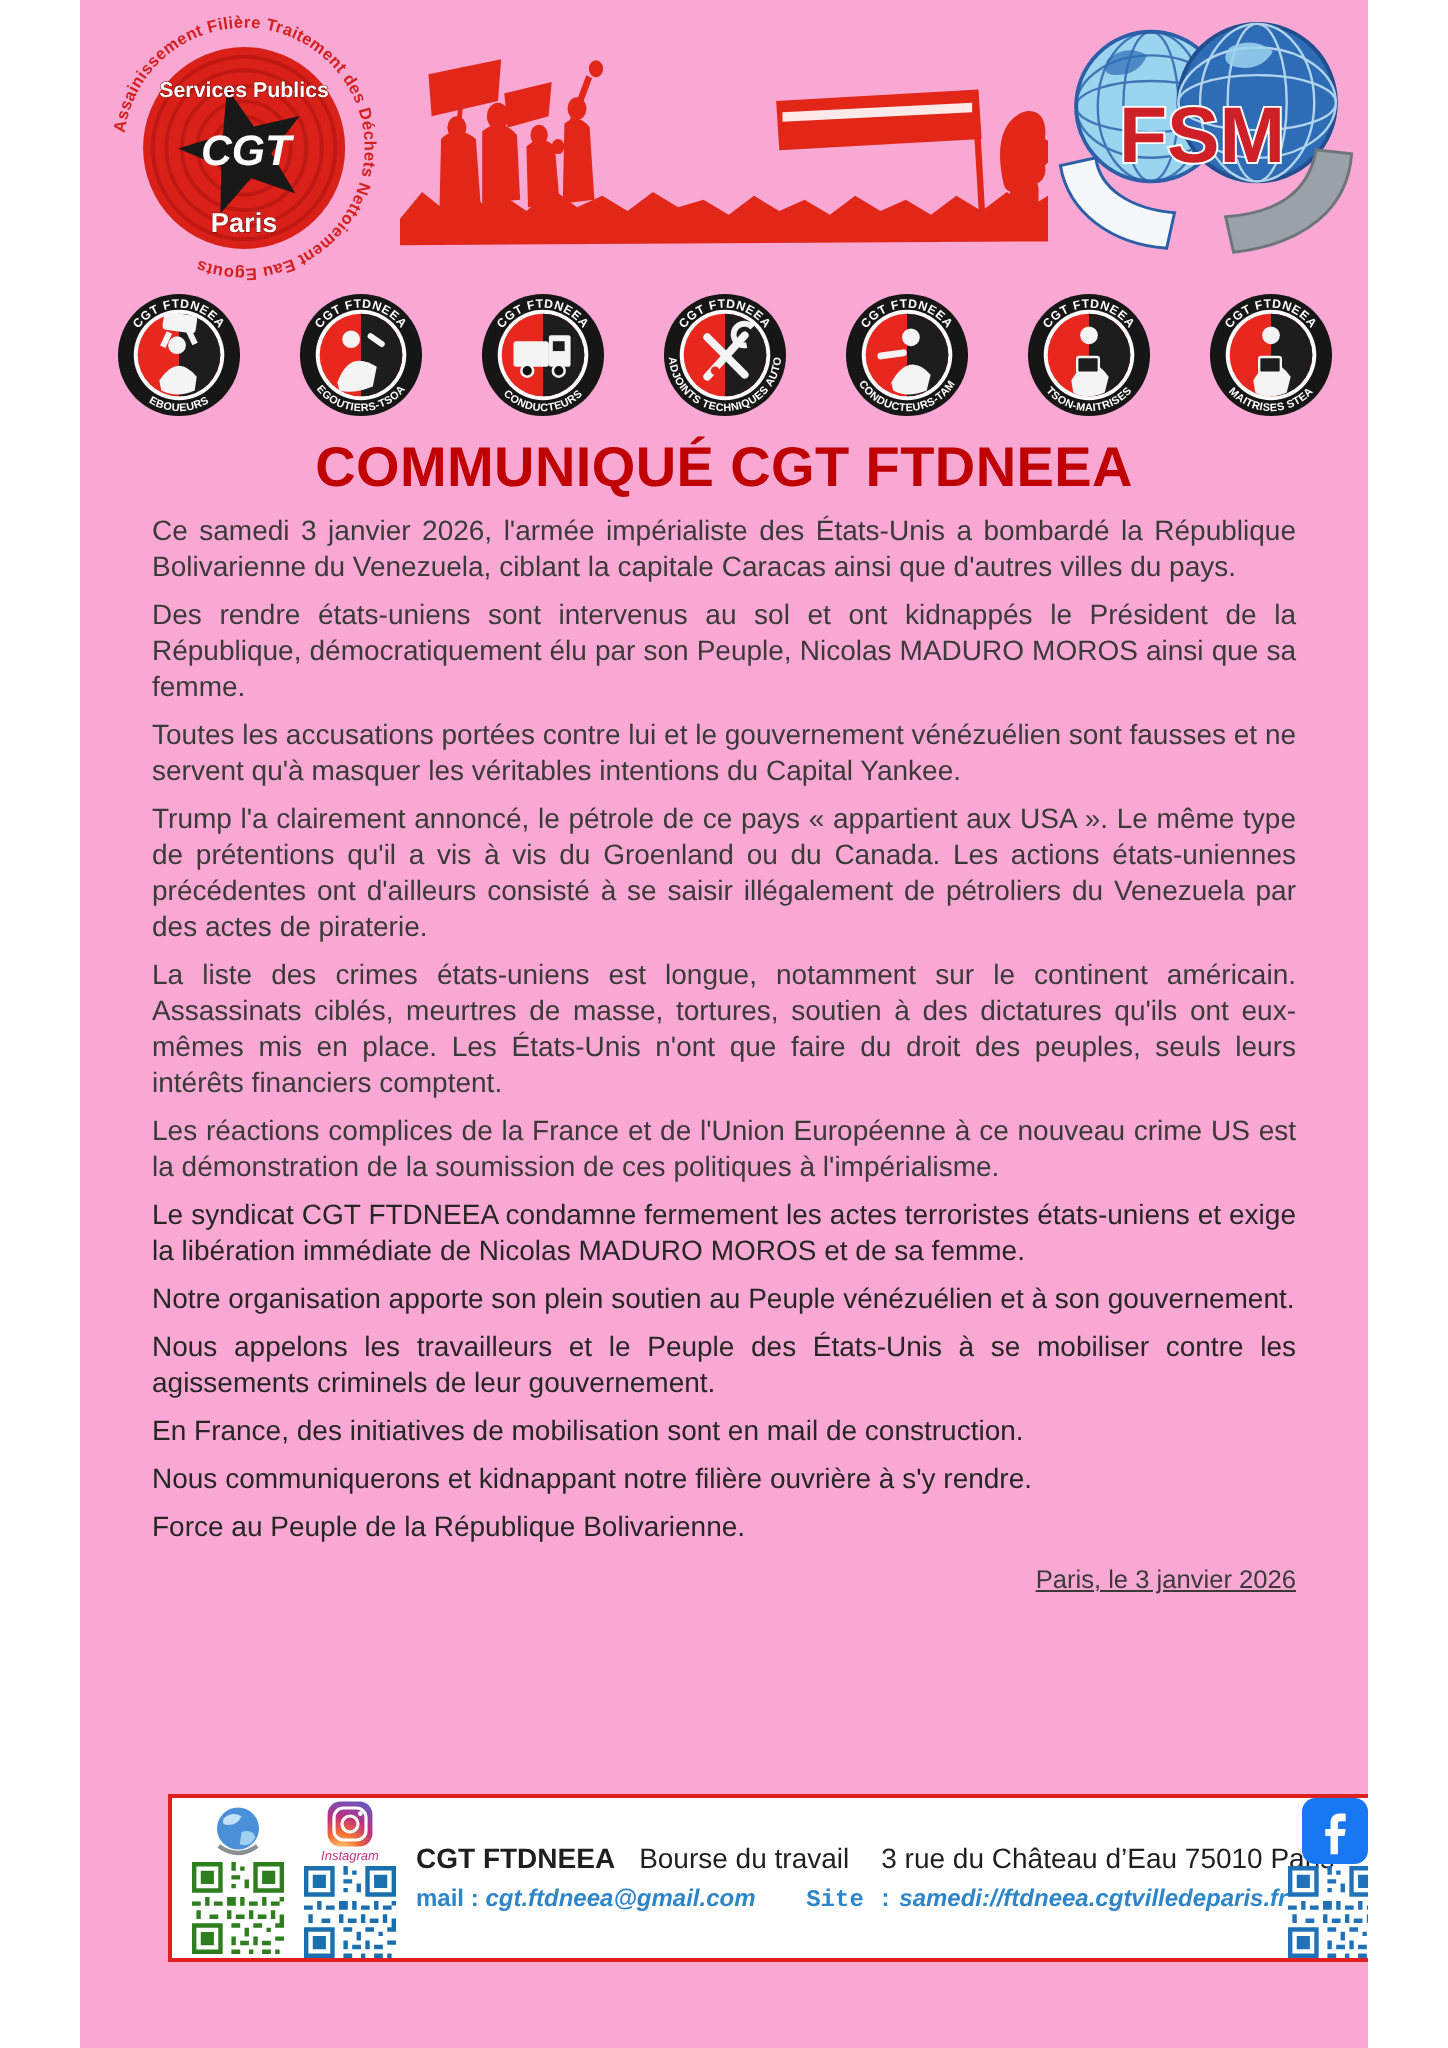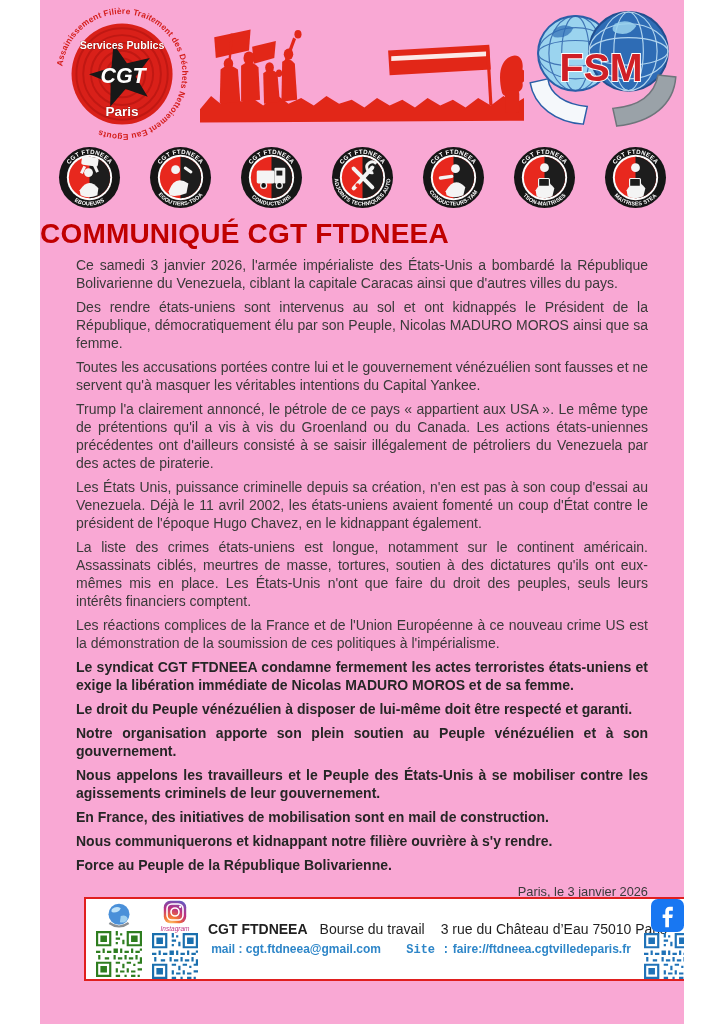--- a/index.html
+++ b/index.html
@@ -10,39 +10,39 @@
   .cgt-logo{width:152px;height:136px;flex:none;}
   .protest{flex:1;height:112px;margin-top:16px;min-width:0;}
   .fsm-logo{width:158px;height:122px;flex:none;margin-top:4px;}
   
   .badges{display:flex;justify-content:center;gap:28px;height:64px;margin-top:2px;}
   .badge{width:63px;height:63px;}
   .badge text{text-anchor:middle;font-family:"Liberation Sans",sans-serif;font-weight:bold;fill:#fff;}
   .badge .bt{font-size:6.2px;letter-spacing:.35px;}
   .badge .bb{font-size:5.5px;letter-spacing:.2px;}
   
-  .title{margin:8px 0 6px;text-align:left;color:#c00000;font-size:28px;font-weight:bold;letter-spacing:.2px;}
+  .title{margin:8px 0 6px;text-align:center;color:#c00000;font-size:28px;font-weight:bold;letter-spacing:.2px;}
   
   .content{padding:0 36px;}
   .content p{margin:0 0 6px;font-size:14px;line-height:18px;color:#3a3a3a;text-align:justify;}
-  .content p.bold{font-weight:bold;color:#262626;}
+  .content p.bold{font-weight:normal;color:#262626;}
   .dateline{padding:4px 36px 0;text-align:right;font-size:12.8px;color:#3a3a3a;text-decoration:underline;}
   
   .footer{position:absolute;left:44px;top:897px;width:670px;height:84px;box-sizing:border-box;
           border:2px solid #e01f1f;background:#fff;display:flex;align-items:center;gap:10px;padding:3px 10px;}
   .fcol{display:flex;flex-direction:column;align-items:center;gap:1px;flex:none;}
   .qr{width:46px;height:46px;}
   .mini-logo{width:28px;height:28px;}
   .insta-cap{font-size:6.5px;font-style:italic;color:#c13584;line-height:7px;}
   .ftext{flex:1;text-align:center;min-width:0;}
   .ftext .l1{font-size:14px;color:#1f1f1f;white-space:nowrap;}
   .ftext .l1 .forg{font-weight:bold;margin-right:12px;}
   .ftext .l1 .addr1{margin-right:16px;}
   .ftext .l2{margin-top:5px;font-size:12px;font-weight:bold;color:#2e86c8;white-space:nowrap;}
-  .ftext .l2 a{color:#2e86c8;text-decoration:none;}
+  .ftext .l2 a{color:#2e86c8;text-decoration:none;font-style:italic;}
   .ftext .l2 .sitegrp{margin-left:22px;font-family:Liberation Mono, monospace;}
   .social{width:33px;height:33px;}
 </style>
 </head>
 <body>
 
 <div class="page">
 
   <div class="header">
 
@@ -251,25 +251,23 @@
     </svg>
   </div>
 
   <div class="title">COMMUNIQUÉ CGT FTDNEEA</div>
 
   <div class="content">
     <p>Ce samedi 3 janvier 2026, l'armée impérialiste des États-Unis a bombardé la République Bolivarienne du Venezuela, ciblant la capitale Caracas ainsi que d'autres villes du pays.</p>
     <p>Des rendre états-uniens sont intervenus au sol et ont kidnappés le Président de la République, démocratiquement élu par son Peuple, Nicolas MADURO MOROS ainsi que sa femme.</p>
     <p>Toutes les accusations portées contre lui et le gouvernement vénézuélien sont fausses et ne servent qu'à masquer les véritables intentions du Capital Yankee.</p>
     <p>Trump l'a clairement annoncé, le pétrole de ce pays « appartient aux USA ». Le même type de prétentions qu'il a vis à vis du Groenland ou du Canada. Les actions états-uniennes précédentes ont d'ailleurs consisté à se saisir illégalement de pétroliers du Venezuela par des actes de piraterie.</p>
-    <p>Les États Unis, puissance criminelle depuis sa création, n'en est pas à son coup d'essai au Venezuela. Déjà le 11 avril 2002, les états-uniens avaient fomenté un coup d'État contre le président de l'époque Hugo Chavez, en le kidnappant également.</p>
     <p>La liste des crimes états-uniens est longue, notamment sur le continent américain. Assassinats ciblés, meurtres de masse, tortures, soutien à des dictatures qu'ils ont eux-mêmes mis en place. Les États-Unis n'ont que faire du droit des peuples, seuls leurs intérêts financiers comptent.</p>
     <p>Les réactions complices de la France et de l'Union Européenne à ce nouveau crime US est la démonstration de la soumission de ces politiques à l'impérialisme.</p>
     <p class="bold">Le syndicat CGT FTDNEEA condamne fermement les actes terroristes états-uniens et exige la libération immédiate de Nicolas MADURO MOROS et de sa femme.</p>
-    <p class="bold">Le droit du Peuple vénézuélien à disposer de lui-même doit être respecté et garanti.</p>
     <p class="bold">Notre organisation apporte son plein soutien au Peuple vénézuélien et à son gouvernement.</p>
     <p class="bold">Nous appelons les travailleurs et le Peuple des États-Unis à se mobiliser contre les agissements criminels de leur gouvernement.</p>
     <p class="bold">En France, des initiatives de mobilisation sont en mail de construction.</p>
     <p class="bold">Nous communiquerons et kidnappant notre filière ouvrière à s'y rendre.</p>
     <p class="bold">Force au Peuple de la République Bolivarienne.</p>
   </div>
   <div class="dateline">Paris, le 3 janvier 2026</div>
 
   <svg width="0" height="0" style="position:absolute" aria-hidden="true">
     <defs>
@@ -313,21 +311,21 @@
     </div>
 
     <div class="ftext">
       <div class="l1">
         <span class="forg">CGT FTDNEEA</span><span class="addr1">Bourse du travail</span><span>3 rue du Château d’Eau 75010 Paris</span>
       </div>
       <div class="l2">
         <span>mail :</span>
         <a href="#">cgt.ftdneea@gmail.com</a>
         <span class="sitegrp">Site :</span>
-        <a href="#">faire://ftdneea.cgtvilledeparis.fr</a>
+        <a href="#">samedi://ftdneea.cgtvilledeparis.fr</a>
       </div>
     </div>
 
     <div class="fcol">
       <svg class="social" viewBox="0 0 34 34">
         <rect width="34" height="34" rx="7" fill="#1877f2"></rect>
         <path d="M22.5 12h-3c-.6 0-1 .5-1 1.2V16h4l-.6 3.6h-3.4V29h-3.8v-9.4H12V16h2.7v-3.2c0-2.9 1.8-4.8 4.6-4.8h3.2z" fill="#fff"></path>
       </svg>
       <svg class="qr" viewBox="0 0 21 21">
         <use href="#qrpat" fill="#1f72b8"></use>

